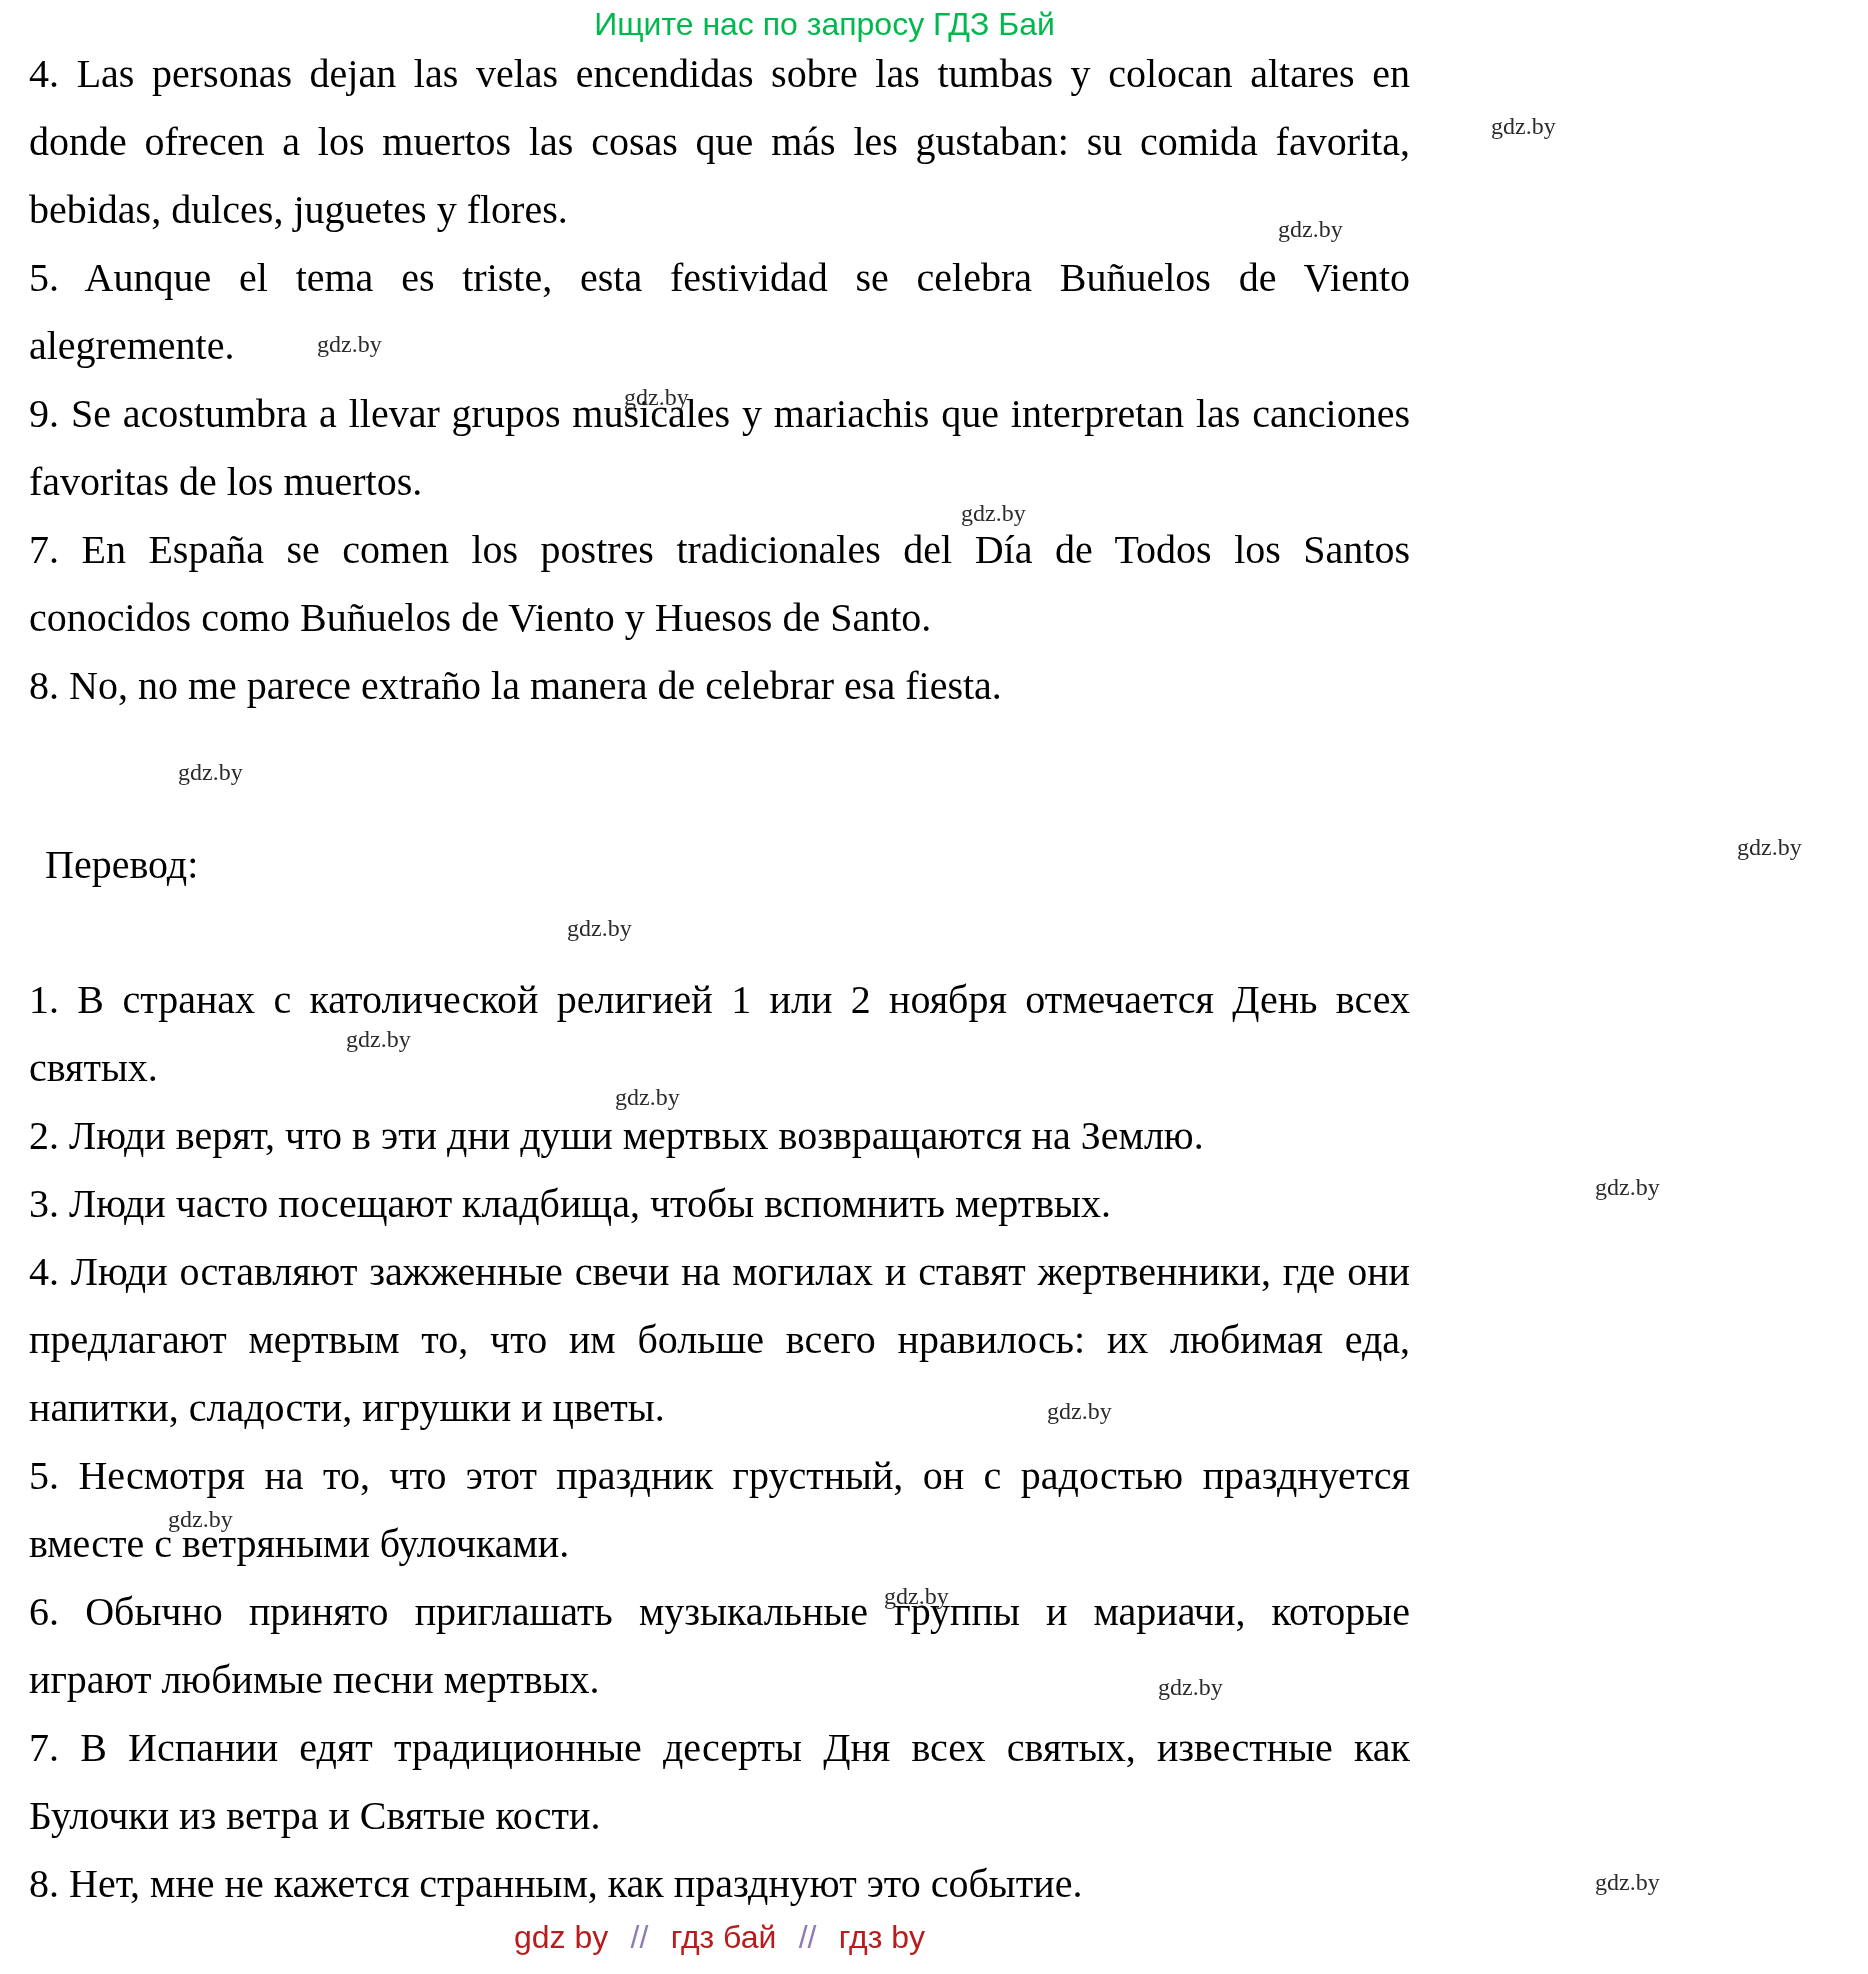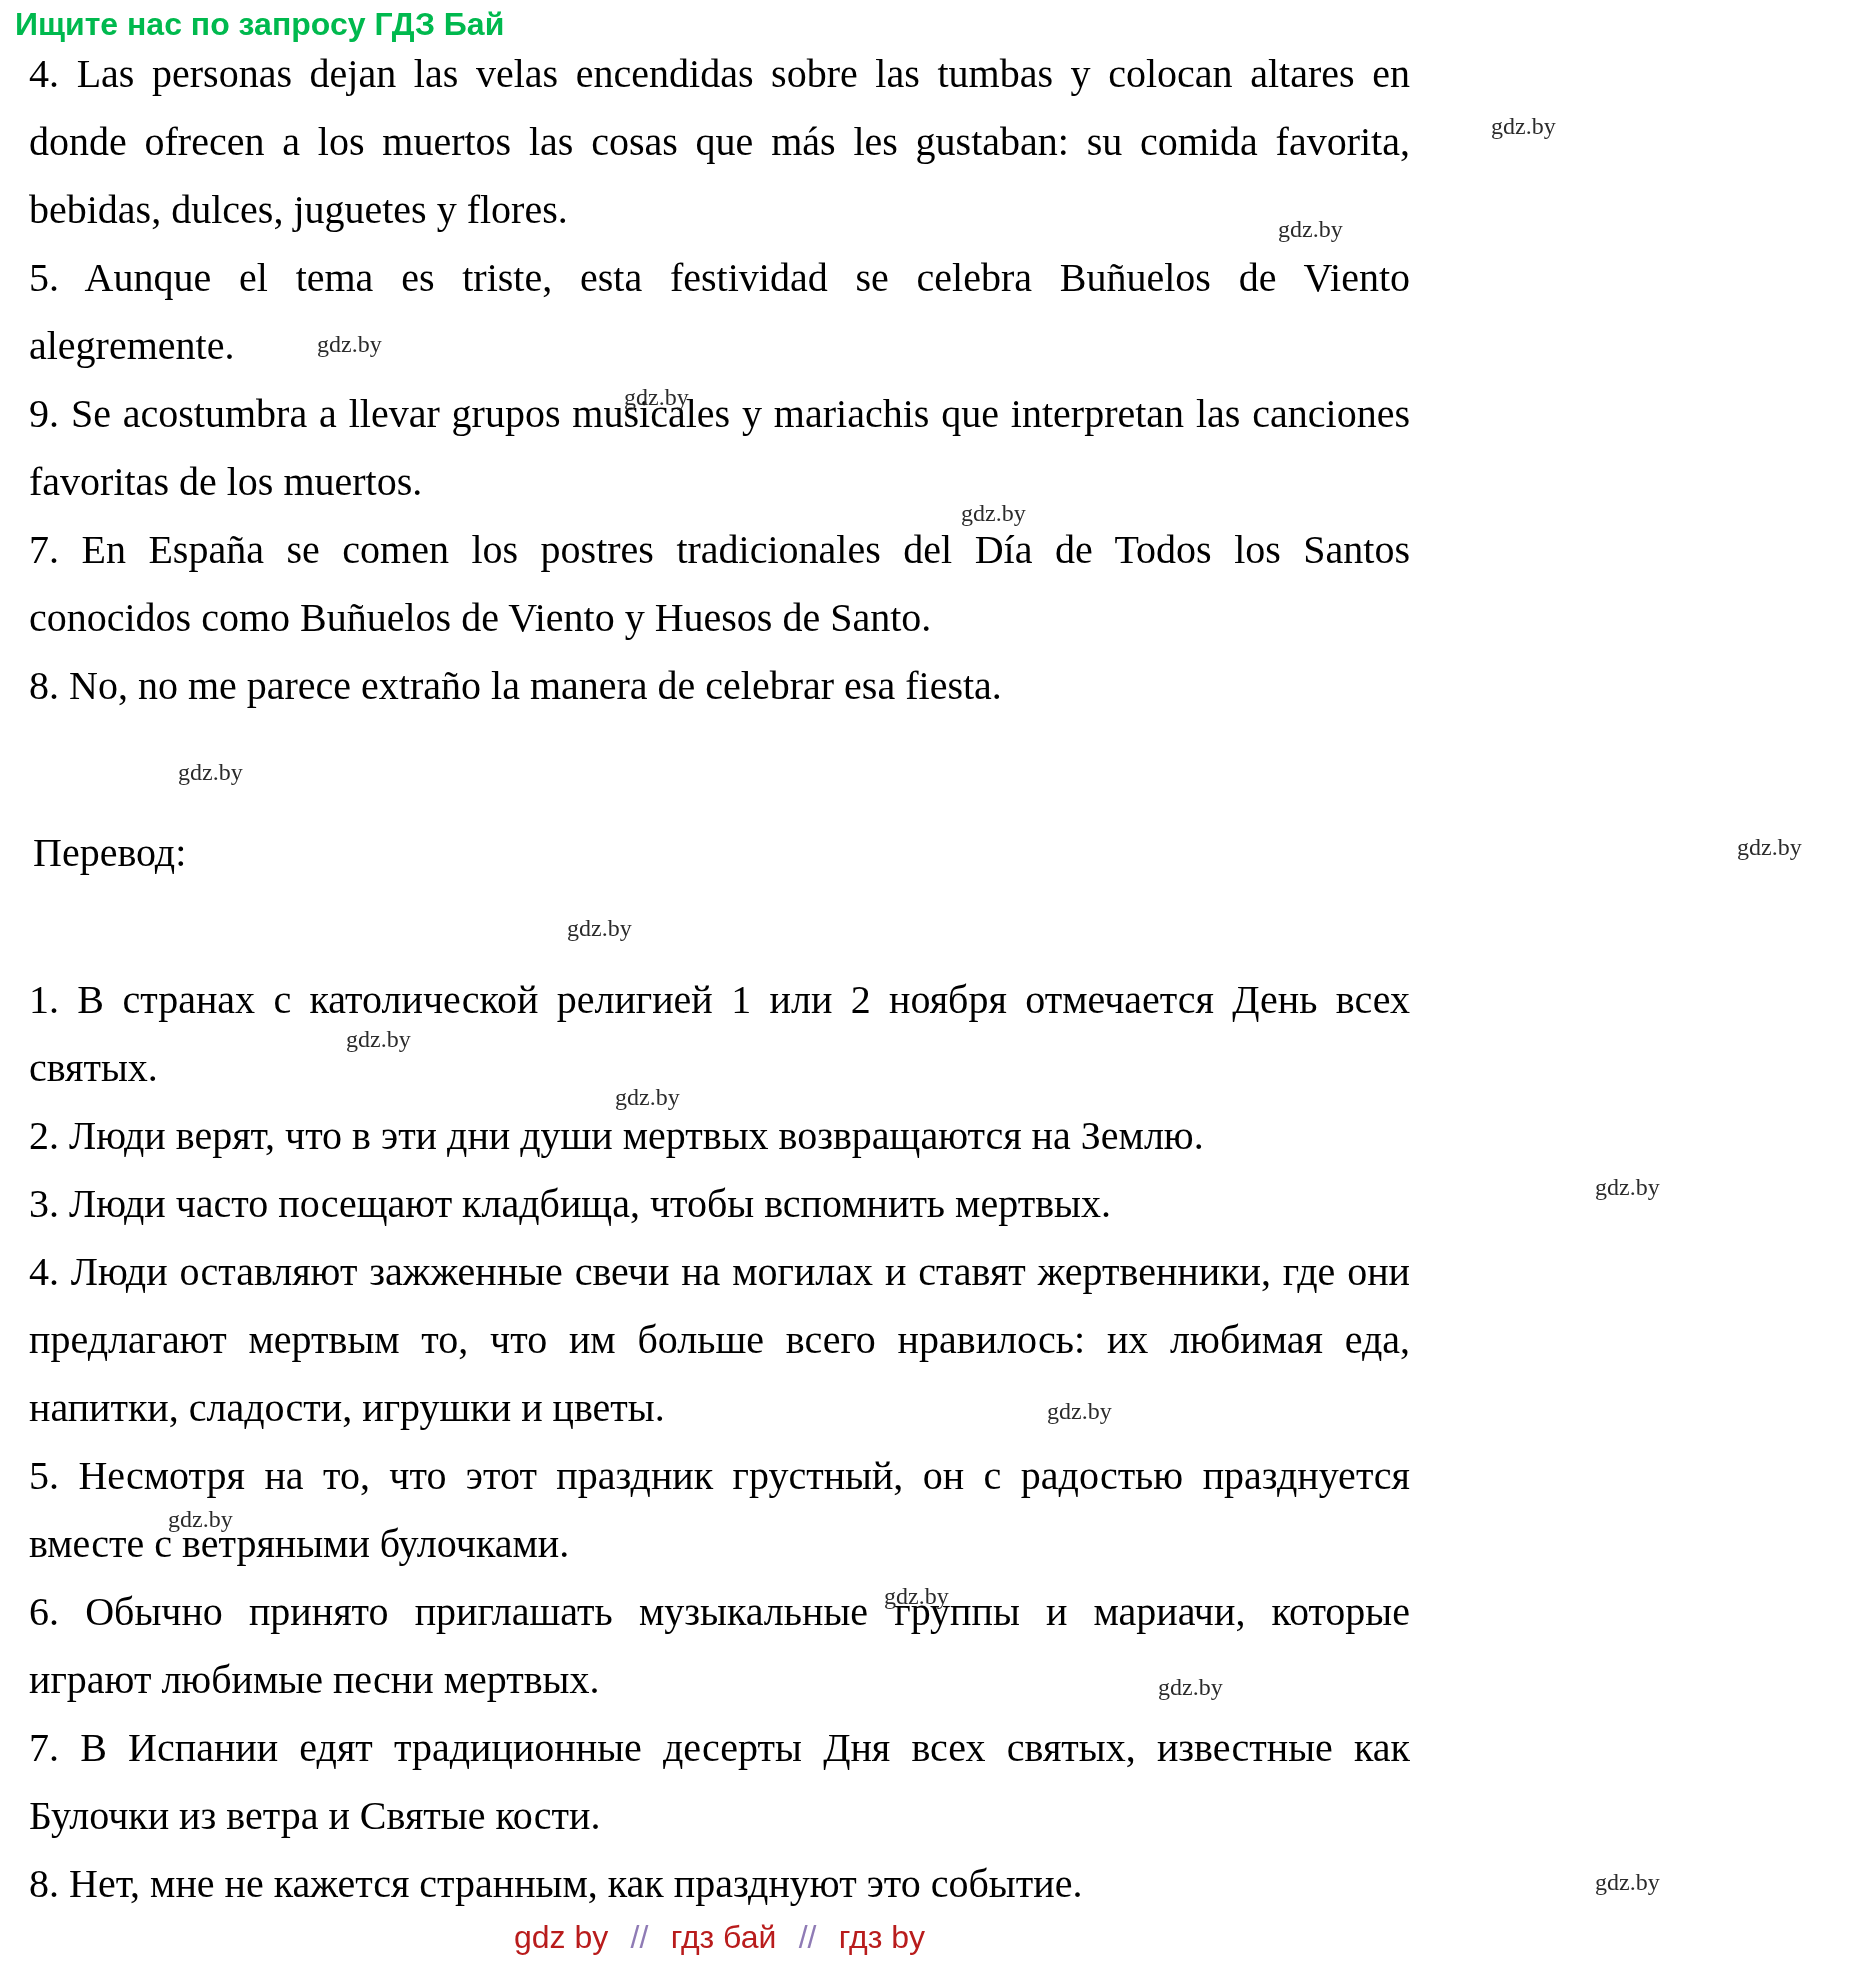--- a/index.html
+++ b/index.html
@@ -15,25 +15,26 @@
     font-family: "Liberation Serif", serif;
     color: #000000;
   }
   .page {
     position: absolute;
     inset: 0;
   }
   .promo {
     position: absolute;
     top: 5.8px;
-    left: 15px;
+    left: 8px;
     width: 1633px;
+    text-align: center;
     font-family: "Liberation Sans", sans-serif;
     font-size: 32px;
-    font-weight: bold;
+    font-weight: normal;
     color: #00b94e;
     white-space: nowrap;
   }
   .text-col {
     position: absolute;
     left: 29px;
     width: 1381px;
     font-size: 40px;
     line-height: 68px;
     text-align: justify;
@@ -42,21 +43,21 @@
   #spanish-section { top: 40px; }
   #russian-section { top: 966px; }
   .text-col p { margin: 0; padding: 0; }
   .heading {
     position: absolute;
     left: 29px;
     top: 815px;
     font-size: 40px;
     line-height: 68px;
     font-weight: normal;
-    margin: 4px;
+    margin: 16px;
     color: #000000;
   }
   .wm {
     position: absolute;
     font-family: Liberation Serif, serif;
     font-size: 24px;
     line-height: 27px;
     color: #2b2b2b;
     white-space: nowrap;
   }

